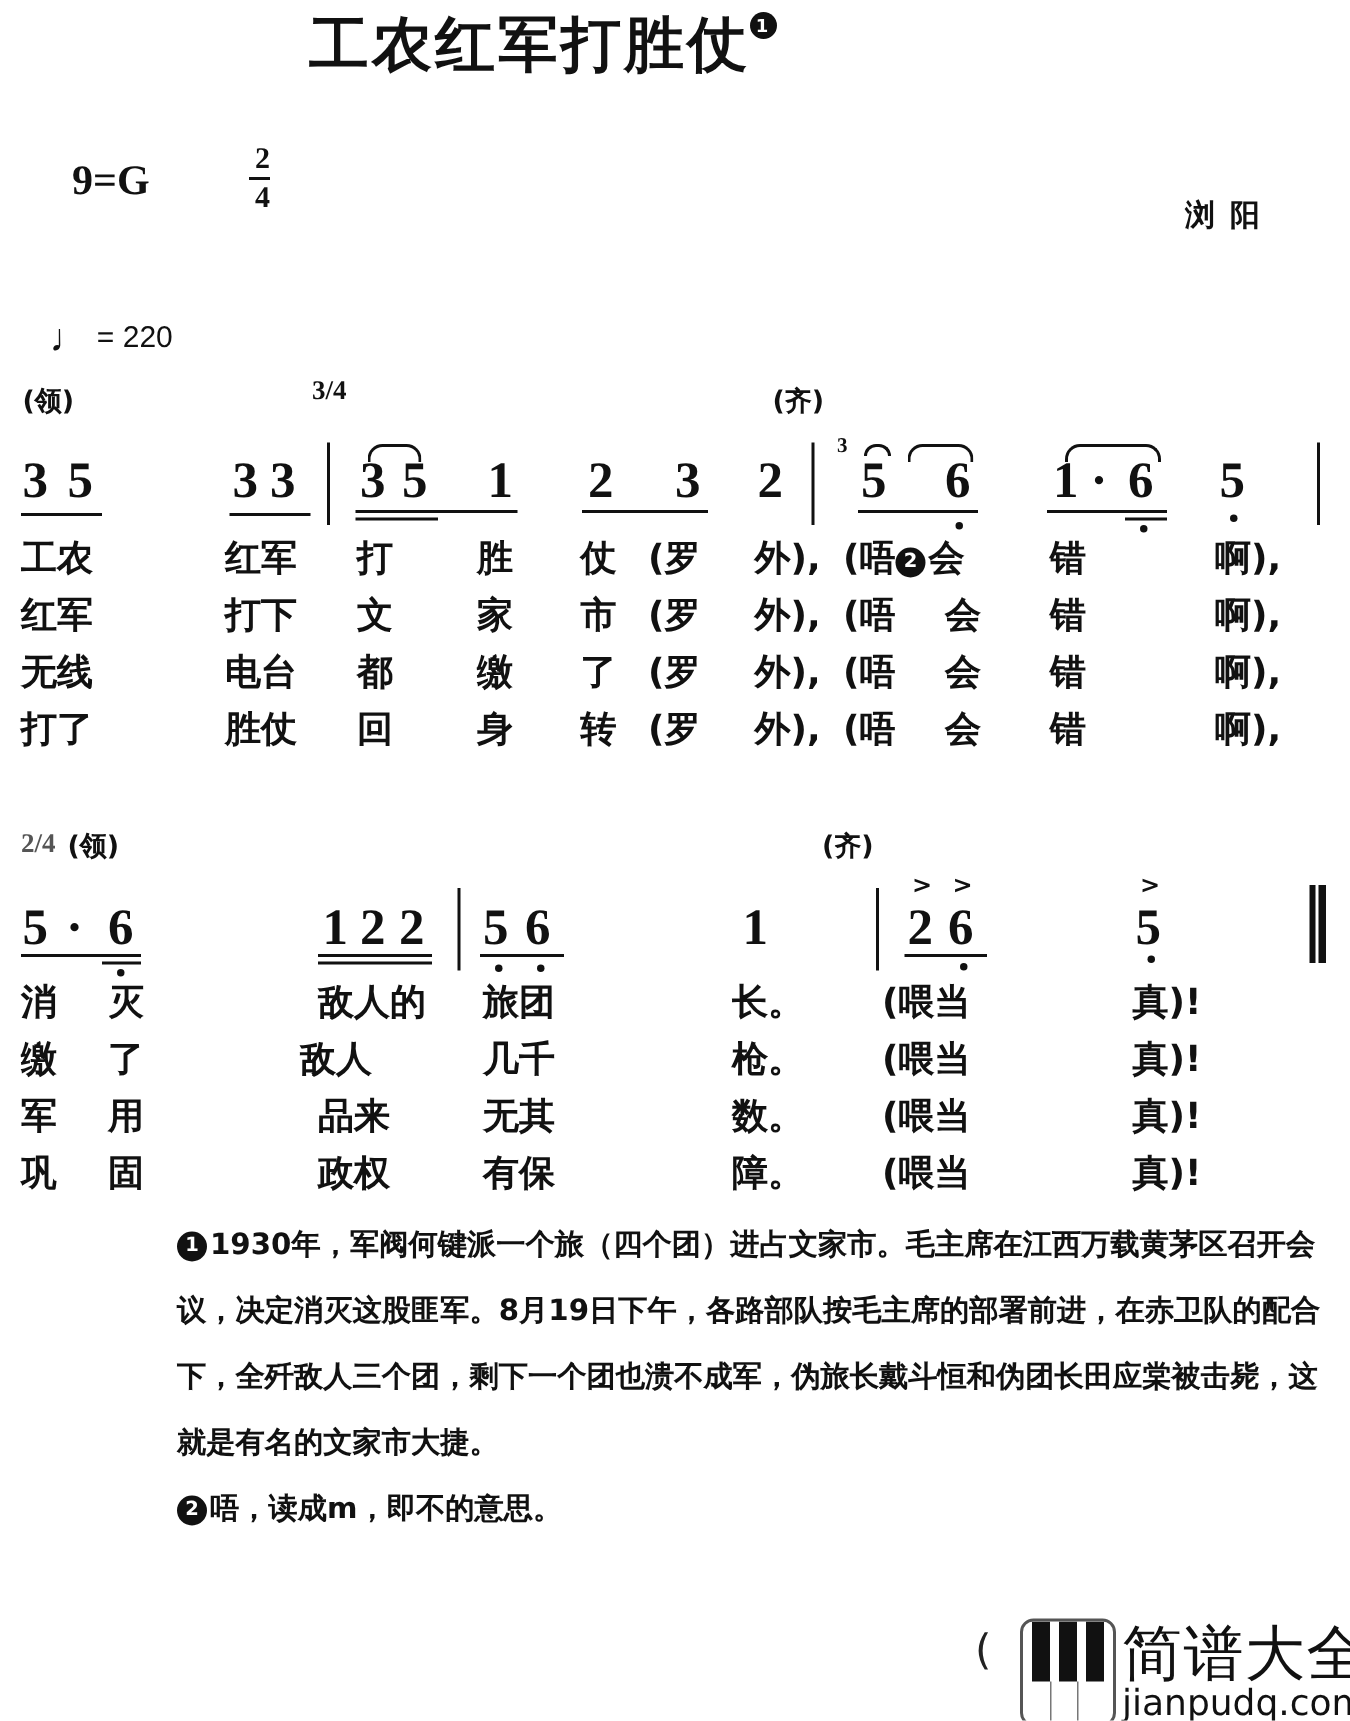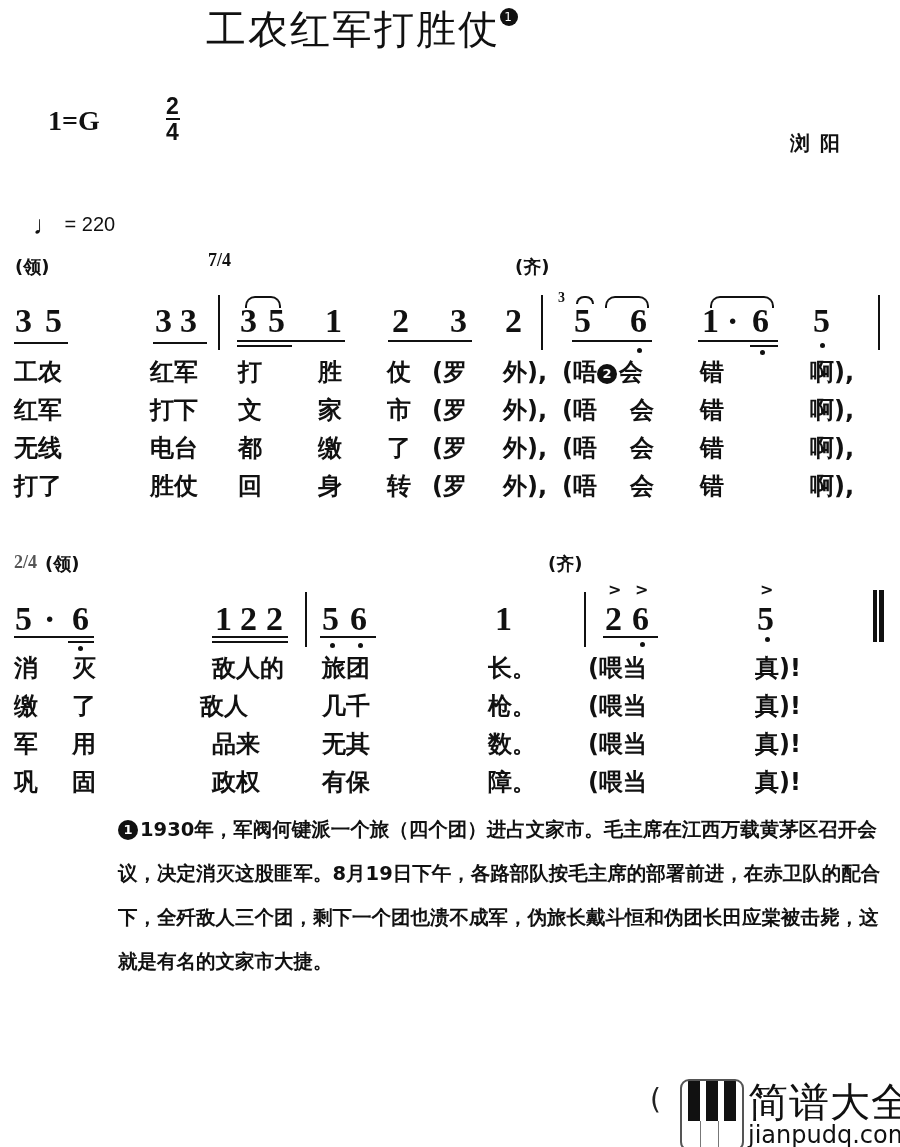--- a/index.html
+++ b/index.html
@@ -1,23 +1,23 @@
 <!DOCTYPE html>
 <html><head>
 <meta charset="utf-8">
 <style>
   html, body { margin:0; padding:0; background:#ffffff; }
   body { width:900px; height:1147px; position:relative; overflow:hidden;
          font-family:"DejaVu Serif", serif; color:#111; }
   .abs { position:absolute; white-space:nowrap; }
-  .title { top:2px; left:0; width:724px; text-align:center; font-size:40px; letter-spacing:2px; font-weight:normal; }
+  .title { top:2px; left:0; width:724px; text-align:center; font-size:40px; letter-spacing:2px; font-weight:bold; }
   .title .sup { display:inline-block; width:18px; height:18px; border-radius:50%; background:#111; color:#fff;
                 font-size:12px; line-height:18px; text-align:center; vertical-align:top; margin-top:6px; font-family:"DejaVu Sans",sans-serif; }
   .key { top:105px; left:48px; font-size:28px; font-weight:bold; font-family:"Liberation Serif", serif; }
-  .timesig { top:96px; left:166px; font-family:Liberation Sans, sans-serif; font-weight:bold; font-size:23px; text-align:left; line-height:20px; }
+  .timesig { top:96px; left:166px; font-family:Liberation Serif, serif; font-weight:bold; font-size:20px; text-align:right; line-height:20px; }
   .timesig .line { display:block; width:14px; height:2px; background:#111; margin:2px auto; }
   .origin { top:130px; left:790px; font-size:20px; font-weight:bold; letter-spacing:10px; font-family:"DejaVu Sans",sans-serif; }
   .tempo { top:210px; left:33px; font-size:20px; font-family:"Liberation Sans", sans-serif; }
   .tempo .note { font-size:26px; vertical-align:-3px; }
   .label { font-size:18px; font-family:"DejaVu Sans",sans-serif; font-weight:bold; }
   .meter-small { font-size:18px; font-family:"Liberation Serif",serif; font-weight:bold; }
   .num { font-family:"Liberation Serif", serif; font-weight:bold; font-size:34px; }
   .ul { position:absolute; height:2px; background:#111; }
   .bar { position:absolute; width:2px; background:#111; }
   .dot { position:absolute; width:5px; height:5px; border-radius:50%; background:#111; }
@@ -34,34 +34,34 @@
   .piano .wk { position:absolute; top:40px; width:1px; height:28px; background:#777; }
   .wm-cn { position:absolute; left:98px; top:0; font-size:40px; font-family:"DejaVu Sans",sans-serif; color:#111; letter-spacing:1px; }
   .wm-url { position:absolute; left:98px; top:46px; font-size:24px; font-family:"DejaVu Sans",sans-serif; color:#111; }
 </style>
 </head>
 <body>
 
 <div class="abs title">
   <span>工农红军打胜仗</span><span class="sup">1</span>
 </div>
-<div class="abs key">1=G</div>
+<div class="abs key">9=G</div>
 <div class="abs timesig">
   <span>2</span>
   <span class="line"></span>
   <span>4</span>
 </div>
 <div class="abs origin">浏阳</div>
 <div class="abs tempo">
   <span class="note">♩</span>
   <span>= 220</span>
 </div>
 
 <div class="abs label" style="top:255px;left:15px;">(领)</div>
-<div class="abs meter-small" style="top:250px;left:208px;">7/4</div>
+<div class="abs meter-small" style="top:250px;left:208px;">3/4</div>
 <div class="abs label" style="top:255px;left:515px;">(齐)</div>
 
 <div class="abs num" style="top:302px;left:15px;">3</div>
 <div class="abs num" style="top:302px;left:45px;">5</div>
 <div class="ul" style="top:342px;left:14px;width:54px;"></div>
 
 <div class="abs num" style="top:302px;left:155px;">3</div>
 <div class="abs num" style="top:302px;left:180px;">3</div>
 <div class="ul" style="top:342px;left:153px;width:54px;"></div>
 
@@ -224,20 +224,21 @@
   <div class="abs lyr" style="top:766px;left:72px;">固</div>
   <div class="abs lyr" style="top:766px;left:212px;">政权</div>
   <div class="abs lyr" style="top:766px;left:322px;">有保</div>
   <div class="abs lyr" style="top:766px;left:488px;">障。</div>
   <div class="abs lyr" style="top:766px;left:588px;">(喂当</div>
   <div class="abs lyr" style="top:766px;left:755px;">真)!</div>
 </div>
 
 <div class="abs notes" style="top:808px;">
   <p><span class="mark">1</span><span>1930年，军阀何键派一个旅（四个团）进占文家市。毛主席在江西万载黄茅区召开会议，决定消灭这股匪军。8月19日下午，各路部队按毛主席的部署前进，在赤卫队的配合下，全歼敌人三个团，剩下一个团也溃不成军，伪旅长戴斗恒和伪团长田应棠被击毙，这就是有名的文家市大捷。</span></p>
+  <p><span class="mark">2</span><span>唔，读成m，即不的意思。</span></p>
 </div>
 
 <div class="abs wm">
   <span class="wm-paren">(</span>
   <div class="piano">
     <div class="bk" style="left:6px;"></div>
     <div class="bk" style="left:24px;"></div>
     <div class="bk" style="left:42px;"></div>
     <div class="wk" style="left:18px;"></div>
     <div class="wk" style="left:36px;"></div>

